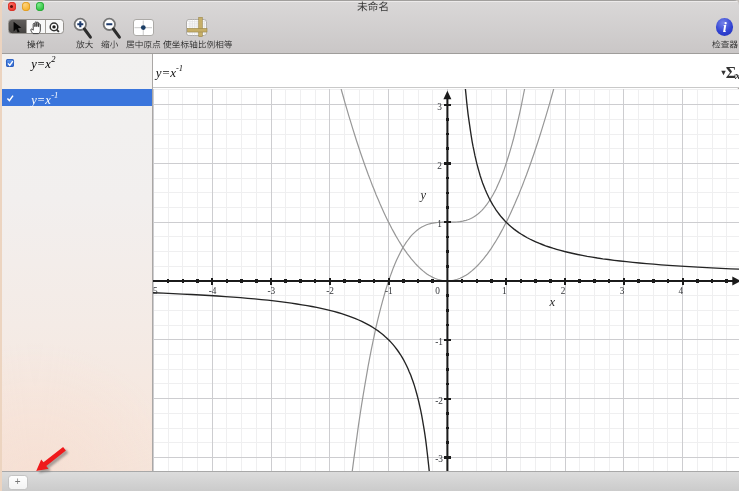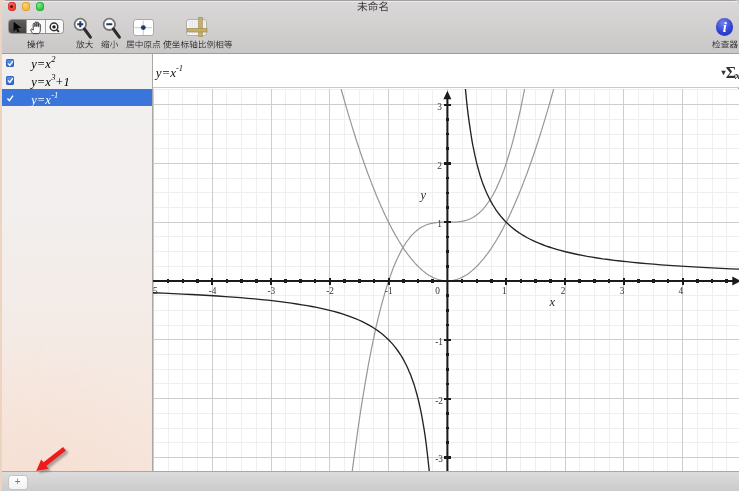--- a/index.html
+++ b/index.html
@@ -108,28 +108,20 @@
       </div>
  </div>
  <div id="sidebar">
   <div class="row" id="row1" style="top:0.5px">
         <div class="cb">
           <svg width="9" height="9">
             <path d="M2 4.4 L3.8 6.4 L6.8 2.2" stroke="#fff" stroke-width="1.4" fill="none"></path>
           </svg>
         </div>
         <span class="f">y=x<sup>2</sup></span>
-      </div>
-  <div class="row" id="row2" style="top:18.3px">
-        <div class="cb">
-          <svg width="9" height="9">
-            <path d="M2 4.4 L3.8 6.4 L6.8 2.2" stroke="#fff" stroke-width="1.4" fill="none"></path>
-          </svg>
-        </div>
-        <span class="f">y=x<sup>3</sup>+1</span>
       </div>
   <div class="row" id="row3" style="top:35.8px;height:16.6px">
         <div class="ck" style="position:absolute;left:4.5px;top:4.4px">
           <svg width="9" height="9">
             <path d="M1.4 4.4 L3.4 6.6 L7.0 1.6" stroke="#fff" stroke-width="1.5" fill="none"></path>
           </svg>
         </div>
         <span class="f">y=x<sup>-1</sup></span>
       </div>
  </div>

